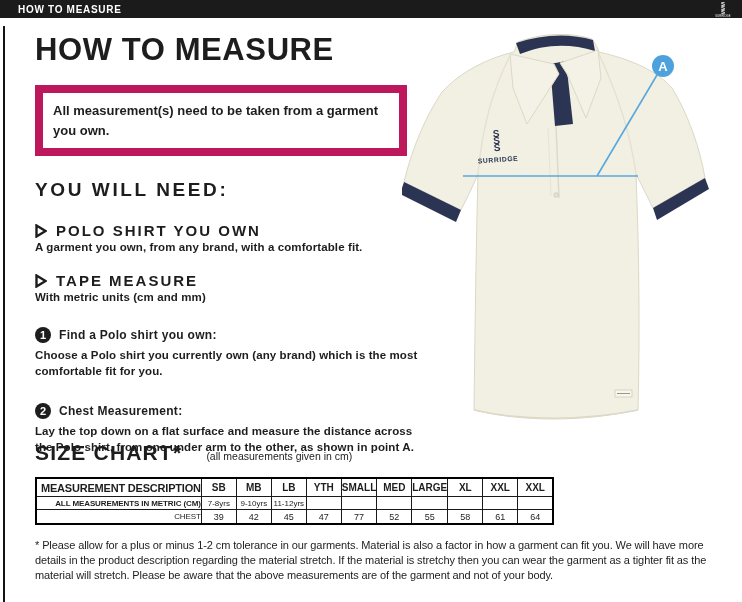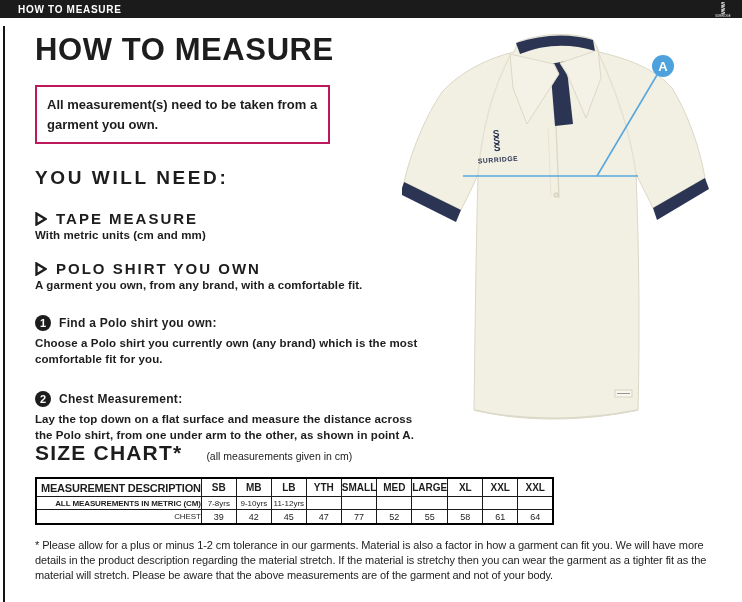--- a/index.html
+++ b/index.html
@@ -13,21 +13,21 @@
   .topbar{position:absolute;left:0;top:0;width:742px;height:18px;background:#1b1b1b;
     display:flex;align-items:center;justify-content:space-between;box-sizing:border-box;
     padding:0 6px 0 18px;z-index:5;}
   .topbar-title{color:#fff;font-size:10px;font-weight:bold;letter-spacing:.7px;}
   .topbar-logo{display:flex;align-items:center;}
   
   .left-border{position:absolute;left:3px;top:26px;bottom:0;width:2px;background:#141414;}
   
   .content{position:absolute;left:35px;top:32px;width:380px;}
   .page-title{font-size:31px;font-weight:800;letter-spacing:.6px;margin:0 0 17px 0;color:#1d1d1d;}
-  .notice-box{border:2px solid #be185d;box-sizing:border-box;width:295px;padding:8px 10px;
+  .notice-box{border:8px solid #be185d;box-sizing:border-box;width:372px;padding:8px 10px;
     font-size:13px;font-weight:bold;line-height:1.5;margin-bottom:23px;}
   .section-heading{font-size:19px;font-weight:800;letter-spacing:2.6px;margin:0 0 21px 0;}
   .need-item{margin-bottom:19px;}
   .need-title-row{display:flex;align-items:center;gap:9px;}
   .need-title{font-size:15px;font-weight:800;letter-spacing:2px;}
   .need-desc{font-size:11.5px;font-weight:bold;margin-top:2px;letter-spacing:.1px;}
   .tri-icon{flex:0 0 auto;display:block;}
   .step{margin-top:24px;}
   .step-title-row{display:flex;align-items:center;gap:8px;}
   .step-num{width:16px;height:16px;border-radius:50%;background:#1d1d1d;color:#fff;
@@ -76,33 +76,33 @@
 
   <div class="notice-box">All measurement(s) need to be taken from a garment you own.</div>
 
   <div class="section-heading">YOU WILL NEED:</div>
 
   <div class="need-item">
     <div class="need-title-row">
       <svg class="tri-icon" width="12" height="14" viewBox="0 0 12 14">
         <polygon points="1.5,1.5 10.5,7 1.5,12.5" fill="none" stroke="#1d1d1d" stroke-width="2.4" stroke-linejoin="miter"></polygon>
       </svg>
-      <span class="need-title">TAPE MEASURE</span>
-    </div>
-    <div class="need-desc">With metric units (cm and mm)</div>
+      <span class="need-title">POLO SHIRT YOU OWN</span>
+    </div>
+    <div class="need-desc">A garment you own, from any brand, with a comfortable fit.</div>
   </div>
 
   <div class="need-item">
     <div class="need-title-row">
       <svg class="tri-icon" width="12" height="14" viewBox="0 0 12 14">
         <polygon points="1.5,1.5 10.5,7 1.5,12.5" fill="none" stroke="#1d1d1d" stroke-width="2.4" stroke-linejoin="miter"></polygon>
       </svg>
-      <span class="need-title">POLO SHIRT YOU OWN</span>
-    </div>
-    <div class="need-desc">A garment you own, from any brand, with a comfortable fit.</div>
+      <span class="need-title">TAPE MEASURE</span>
+    </div>
+    <div class="need-desc">With metric units (cm and mm)</div>
   </div>
 
   <div class="step">
     <div class="step-title-row">
       <span class="step-num">1</span>
       <span class="step-title">Find a Polo shirt you own:</span>
     </div>
     <div class="step-desc">Choose a Polo shirt you currently own (any brand) which is the most comfortable fit for you.</div>
   </div>
 

